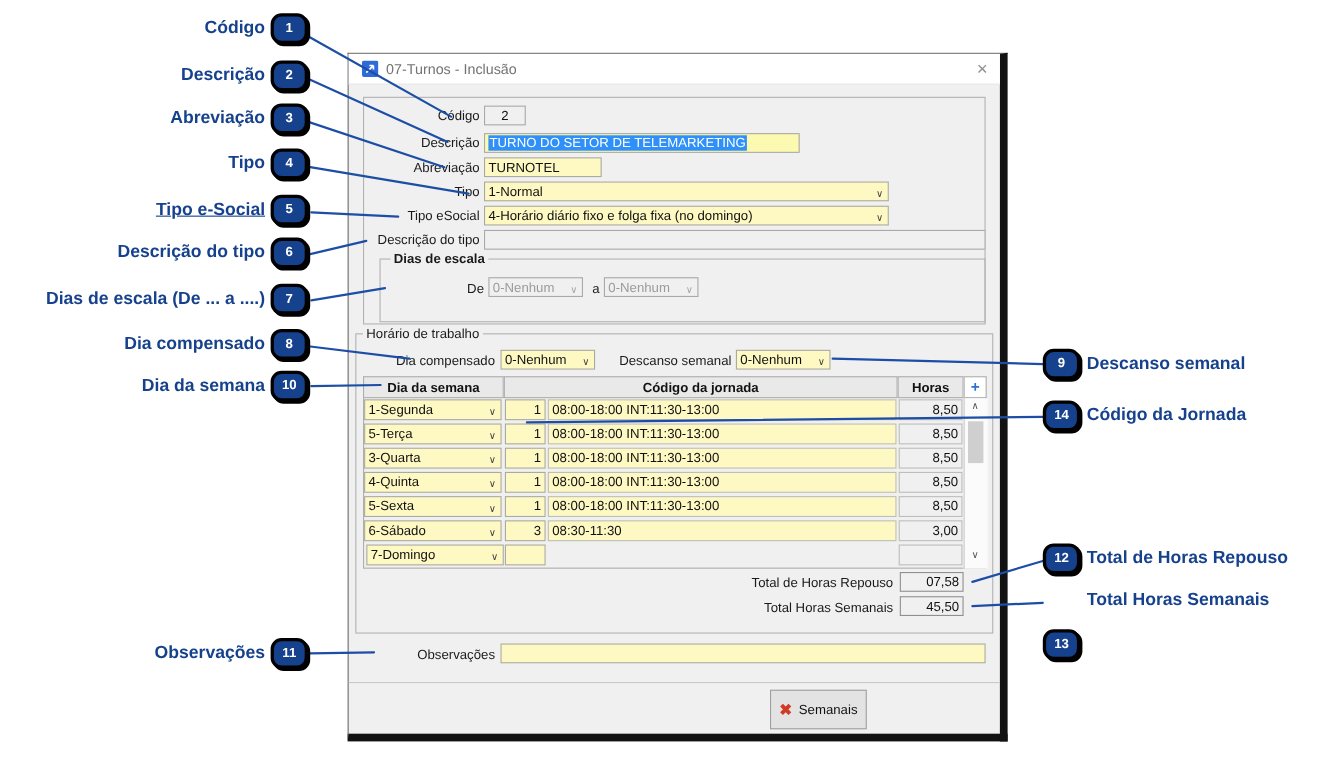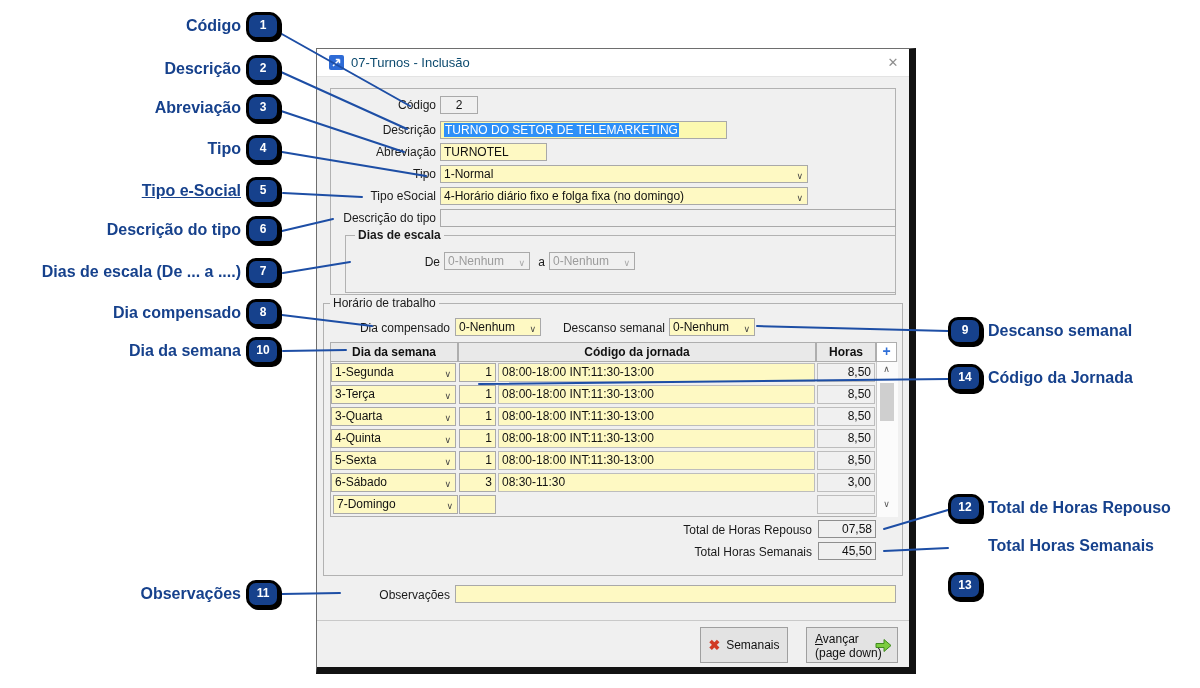--- a/index.html
+++ b/index.html
@@ -7,21 +7,21 @@
             font-family:"Liberation Sans",sans-serif; overflow:hidden; }
 
   
   .dialog { position:absolute; left:316px; top:48px; width:592px; height:618px;
             background:#f0f0f0; z-index:1;
             border-top:1px solid #6e6e6e; border-left:1px solid #6e6e6e;
             border-right:7px solid #121212; border-bottom:7px solid #121212; }
   .titlebar { position:absolute; left:0; top:0; width:592px; height:27px; background:#fff;
               border-bottom:1px solid #e3e3e3; }
   .title-text { position:absolute; left:34px; top:0; height:27px; line-height:27px;
-                font-size:13px; color:#0c4a6e; white-space:nowrap;text-align:center; }
+                font-size:13px; color:#737373; white-space:nowrap;text-align:center; }
   .close-btn { position:absolute; left:564px; top:3px; width:24px; height:21px; text-align:center;
                line-height:21px; font-size:13px; color:#8f8f8f; cursor:pointer; }
   .app-icon { position:absolute; left:12px; top:6px; width:15px; height:15px; }
 
   .flabel { position:absolute; font-size:12px; color:#1a1a1a; text-align:right;
             line-height:18px; white-space:nowrap; }
   .ibox { position:absolute; background:#fef9c3; border:1px solid #a9a9a9; font-size:12px;
           line-height:16px; padding:0 3px; white-space:nowrap; overflow:hidden;
           box-sizing:border-box; color:#111; }
   .grayf { background:#f0f0f0; }
@@ -126,21 +126,21 @@
     <div class="th" style="left:13px;top:293px;width:128px;height:20px;">Dia da semana</div>
     <div class="th" style="left:141px;top:293px;width:358px;height:20px;">Código da jornada</div>
     <div class="th" style="left:499px;top:293px;width:60px;height:20px;">Horas</div>
     <div class="plusbtn" style="left:559px;top:293px;width:21px;height:20px;"><span>+</span></div>
 
     <div>
         <div class="ibox combo" style="left: 14px; top: 314px; width: 125px; height: 19px;"><span>1-Segunda</span><span class="chev">∨</span></div>
         <div class="ibox rightt" style="left: 142px; top: 314px; width: 37px; height: 19px;">1</div>
         <div class="ibox" style="left: 181px; top: 314px; width: 317px; height: 19px; border-color: rgb(189, 189, 189);">08:00-18:00 INT:11:30-13:00</div>
         <div class="ibox grayf rightt" style="left: 500px; top: 314px; width: 58px; height: 19px; border-color: rgb(189, 189, 189);">8,50</div>
-        <div class="ibox combo" style="left: 14px; top: 336px; width: 125px; height: 19px;"><span>3-Terça</span><span class="chev">∨</span></div>
+        <div class="ibox combo" style="left: 14px; top: 336px; width: 125px; height: 19px;"><span>5-Terça</span><span class="chev">∨</span></div>
         <div class="ibox rightt" style="left: 142px; top: 336px; width: 37px; height: 19px;">1</div>
         <div class="ibox" style="left: 181px; top: 336px; width: 317px; height: 19px; border-color: rgb(189, 189, 189);">08:00-18:00 INT:11:30-13:00</div>
         <div class="ibox grayf rightt" style="left: 500px; top: 336px; width: 58px; height: 19px; border-color: rgb(189, 189, 189);">8,50</div>
         <div class="ibox combo" style="left: 14px; top: 358px; width: 125px; height: 19px;"><span>3-Quarta</span><span class="chev">∨</span></div>
         <div class="ibox rightt" style="left: 142px; top: 358px; width: 37px; height: 19px;">1</div>
         <div class="ibox" style="left: 181px; top: 358px; width: 317px; height: 19px; border-color: rgb(189, 189, 189);">08:00-18:00 INT:11:30-13:00</div>
         <div class="ibox grayf rightt" style="left: 500px; top: 358px; width: 58px; height: 19px; border-color: rgb(189, 189, 189);">8,50</div>
         <div class="ibox combo" style="left: 14px; top: 380px; width: 125px; height: 19px;"><span>4-Quinta</span><span class="chev">∨</span></div>
         <div class="ibox rightt" style="left: 142px; top: 380px; width: 37px; height: 19px;">1</div>
         <div class="ibox" style="left: 181px; top: 380px; width: 317px; height: 19px; border-color: rgb(189, 189, 189);">08:00-18:00 INT:11:30-13:00</div>
@@ -169,29 +169,20 @@
     <div class="ibox grayf rightt" style="left:501px;top:493px;width:58px;height:18px;border-color:#8f8f8f;">45,50</div>
 
     <div class="flabel" style="left:13px;top:537px;width:120px;">Observações</div>
     <div class="ibox" style="left:138px;top:536px;width:441px;height:18px;"></div>
 
     <div class="sep"></div>
 
     <div class="btn btn-cancel" style="left:383px;top:578px;width:88px;height:36px;">
       <span class="xicon">✖</span>
       <span>Semanais</span>
-    </div>
-    <div class="btn btn-next" style="left:489px;top:578px;width:92px;height:36px;">
-      <span class="l l1" style="top:4px;">Avançar</span>
-      <span class="l" style="top:18px;">(page down)</span>
-      <span class="garrow">
-        <svg width="17" height="15">
-            <path d="M1 5.5 H9 V1.5 L16 7.5 L9 13.5 V9.5 H1 Z" fill="#7ccc3f" stroke="#3f8a1f"></path>
-          </svg>
-      </span>
     </div>
   </div>
 
   <svg class="overlay" width="1200" height="688">
     <g stroke="#1d4ea5" stroke-width="2" stroke-linecap="round">
       <line x1="280" y1="33" x2="410" y2="106"></line>
       <line x1="281" y1="72" x2="407" y2="129"></line>
       <line x1="281" y1="111" x2="404" y2="152"></line>
       <line x1="282" y1="152" x2="426" y2="176"></line>
       <line x1="283" y1="193" x2="362" y2="197"></line>

